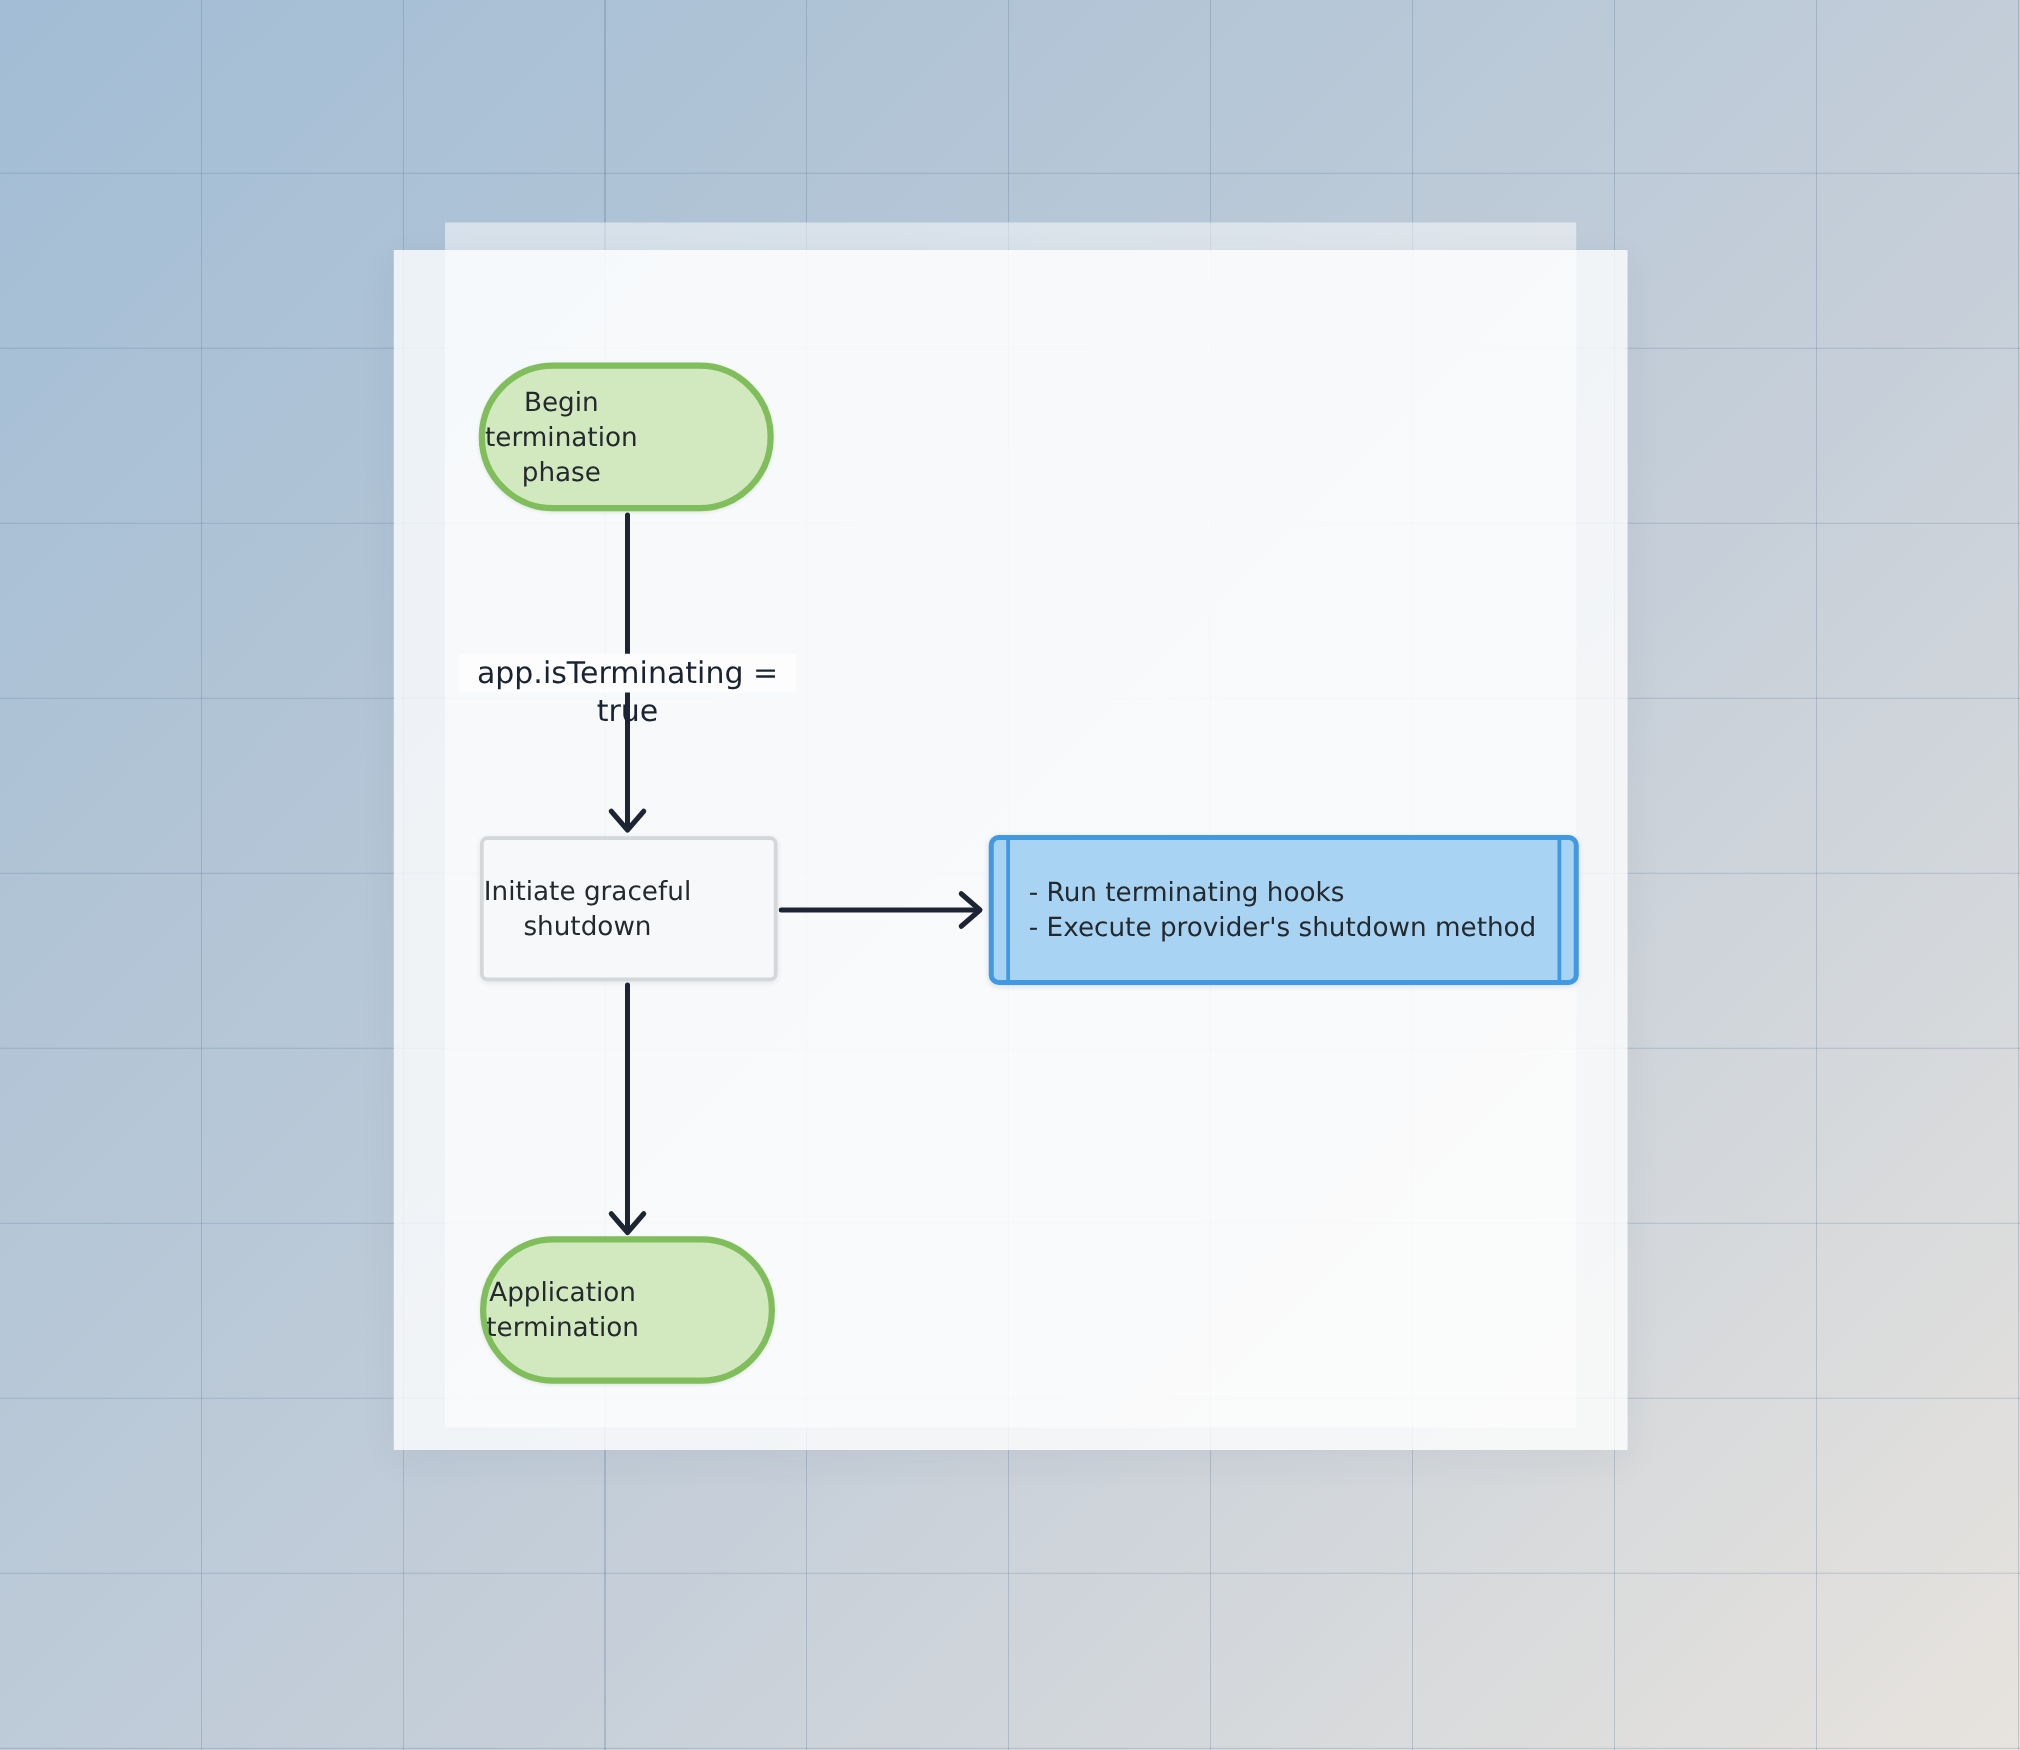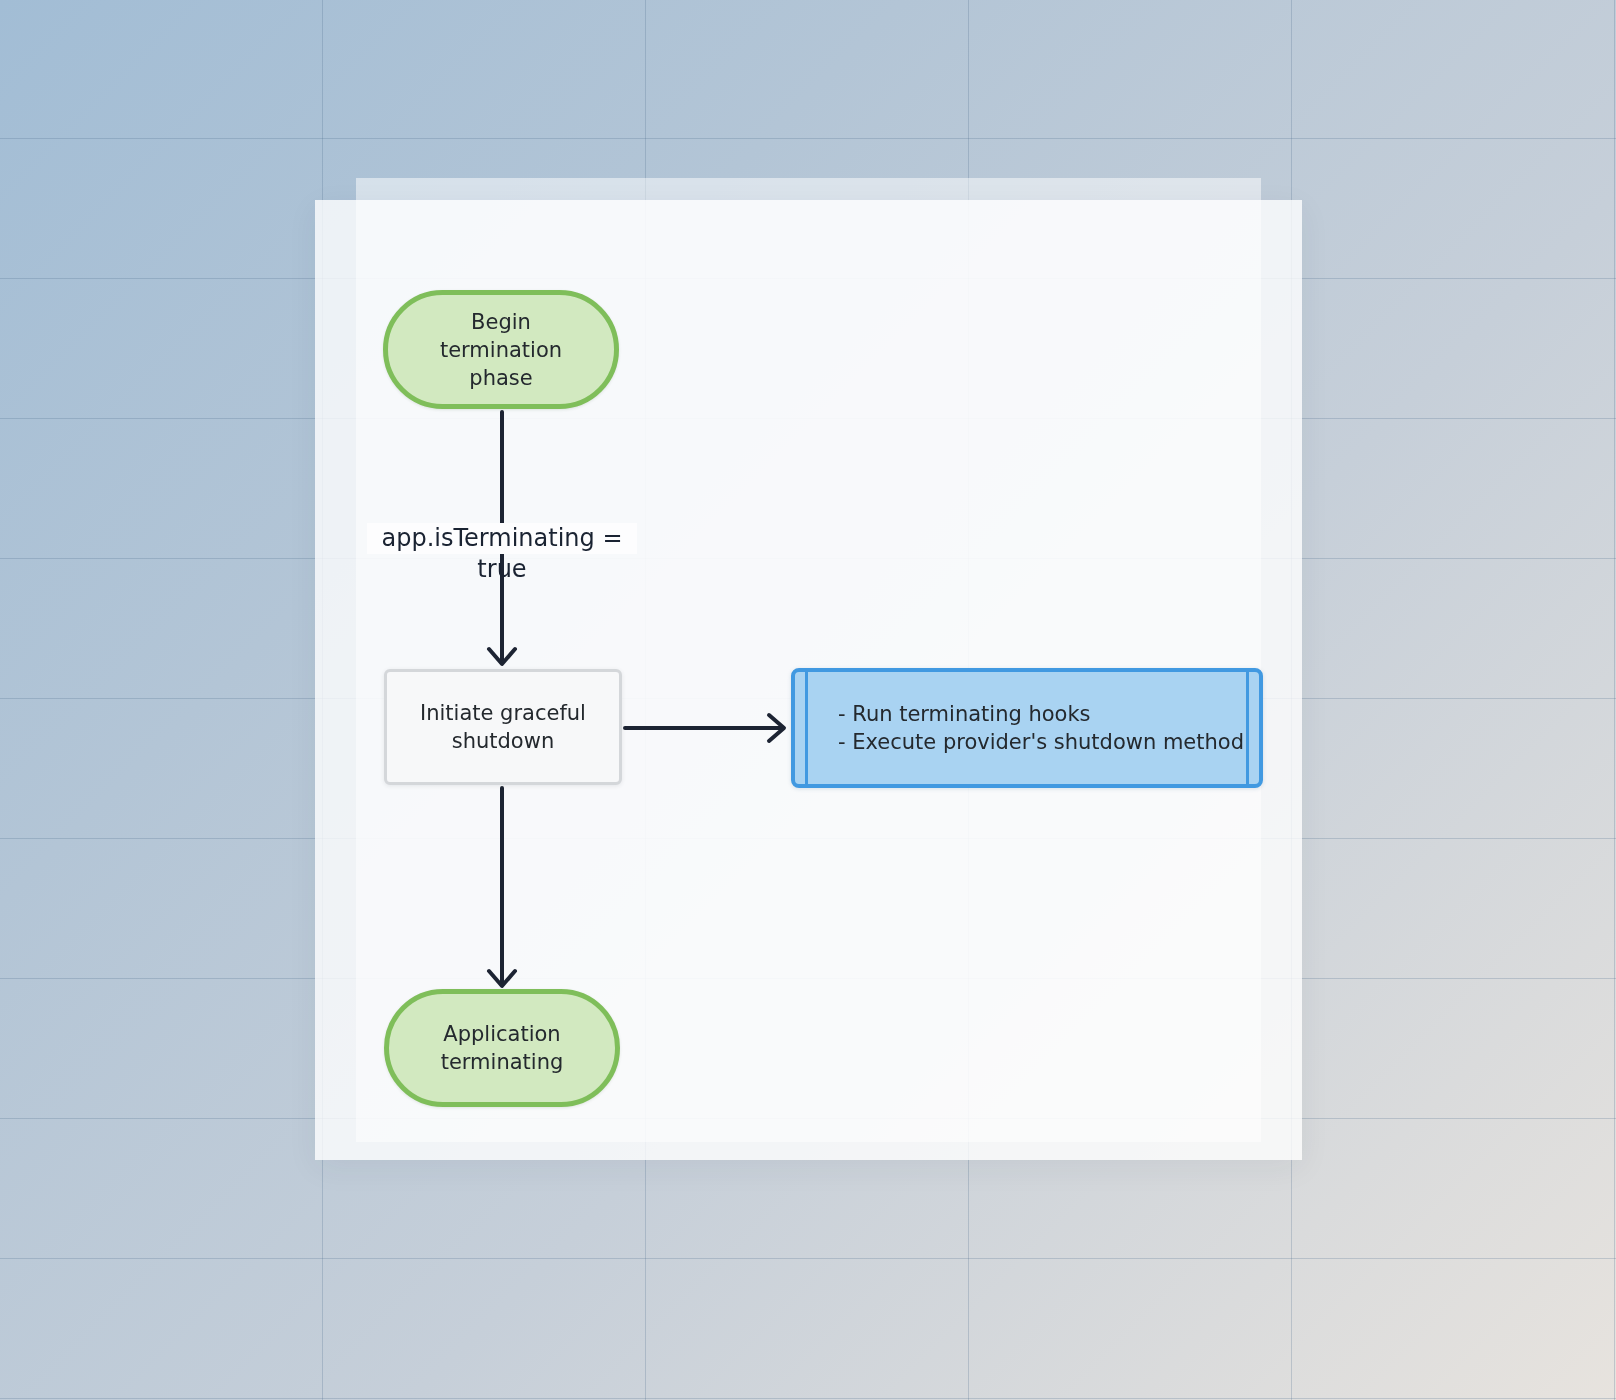--- a/index.html
+++ b/index.html
@@ -47,21 +47,21 @@
     top: 0;
     width: 1616px;
     height: 1400px;
     pointer-events: none;
   }
   svg.edges * { pointer-events: auto; }
   .node {
     position: absolute;
     display: flex;
     align-items: center;
-    justify-content: center;
+    justify-content: flex-start;
     box-sizing: border-box;
     color: #24292e;
     font-size: 21px;
     line-height: 28px;
   }
   .node .label {
     white-space: pre-line;
     text-align: center;
   }
   .stadium {
@@ -73,21 +73,21 @@
   .rect-node {
     background: #f7f8f9;
     border: 3px solid #d4d7da;
     border-radius: 6px;
     box-shadow: 0 1px 4px rgba(50,60,70,0.10);
   }
   .subroutine {
     background: #a9d3f2;
     border: 4px solid #4199e1;
     border-radius: 8px;
-    justify-content: center;
+    justify-content: flex-start;
     box-shadow: 0 1px 4px rgba(30,80,130,0.15);
   }
   .subroutine .label {
     text-align: left;
     margin-left: 28px;
   }
   .sub-bar {
     position: absolute;
     top: 0;
     bottom: 0;
@@ -149,16 +149,16 @@
 
   <div class="node subroutine" style="left:791px; top:668px; width:472px; height:120px;">
     <span class="sub-bar left"></span>
     <span class="sub-bar right"></span>
     <span class="label">- Run terminating hooks
 - Execute provider's shutdown method</span>
   </div>
 
   <div class="node stadium" style="left:384px; top:989px; width:236px; height:118px;">
     <span class="label">Application
-terminating</span>
+termination</span>
   </div>
 
 </div>
 
 </body></html>

